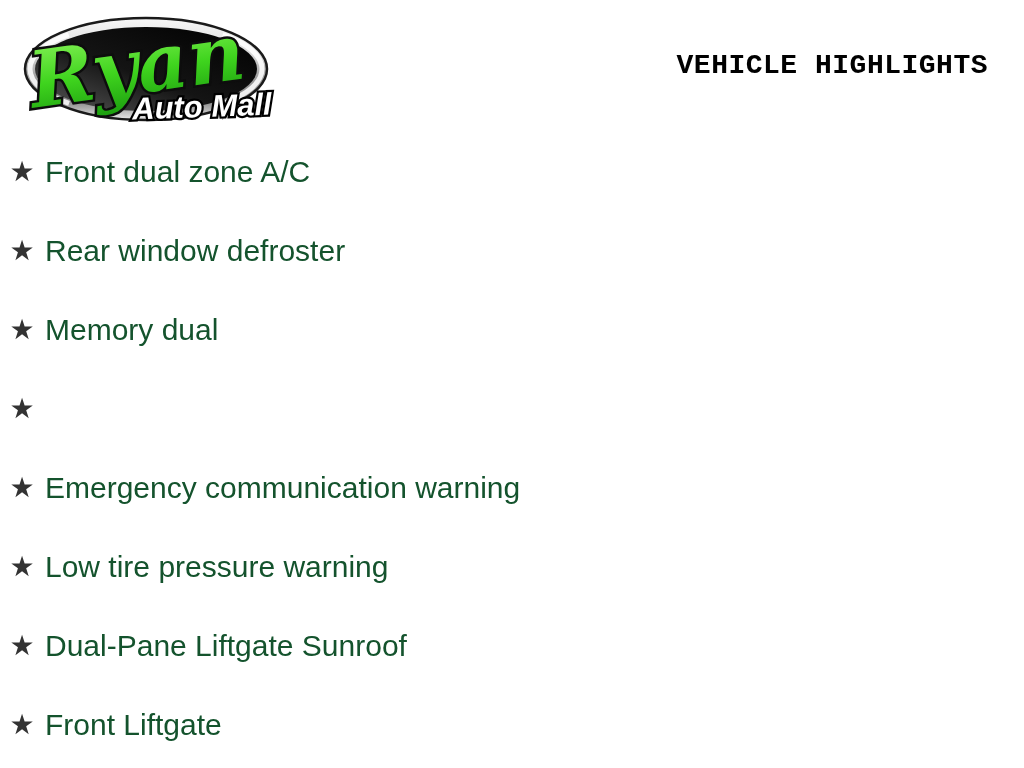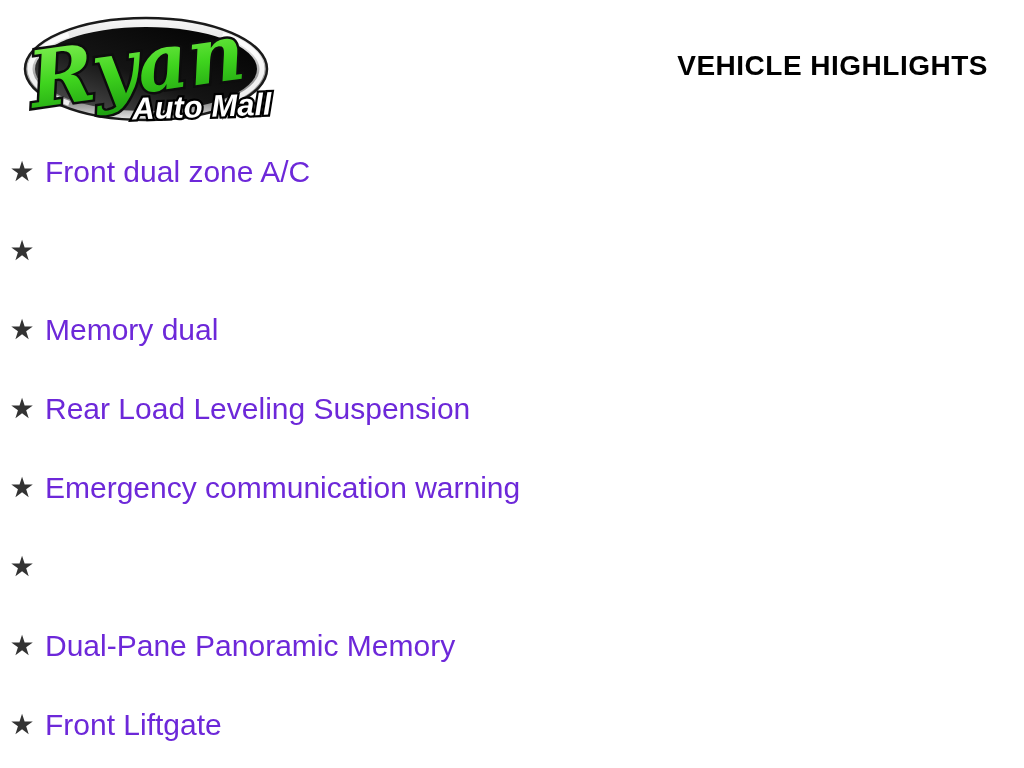--- a/index.html
+++ b/index.html
@@ -26,20 +26,21 @@
   }
   .page-title {
     position: absolute;
     top: 50px;
     right: 36px;
     font-size: 28px;
     font-weight: bold;
     color: #000000;
     letter-spacing: 0.5px;
     white-space: nowrap;
+    font-family: Liberation Mono, monospace;
   }
   ul.highlights {
     position: absolute;
     left: 0;
     top: 132px;
     margin: 0;
     padding: 0;
     list-style: none;
   }
   ul.highlights li {
@@ -52,21 +53,21 @@
     margin-left: 8px;
     text-align: center;
     font-size: 28px;
     line-height: 1;
     color: #333333;
     flex: 0 0 auto;
   }
   .feature-label {
     margin-left: 9px;
     font-size: 30px;
-    color: #6d28d9;
+    color: #14532d;
     white-space: nowrap;
   }
   
   .logo-script {
     font-family: "DejaVu Serif", serif;
     font-style: italic;
     font-weight: bold;
   }
   .logo-sub {
     font-family: "Liberation Sans", sans-serif;
@@ -115,39 +116,40 @@
 
   <div class="page-title">VEHICLE HIGHLIGHTS</div>
 
   <ul class="highlights">
     <li>
       <span class="star">★</span>
       <span class="feature-label">Front dual zone A/C</span>
     </li>
     <li>
       <span class="star">★</span>
+      <span class="feature-label">Rear window defroster</span>
     </li>
     <li>
       <span class="star">★</span>
       <span class="feature-label">Memory dual</span>
     </li>
     <li>
       <span class="star">★</span>
-      <span class="feature-label">Rear Load Leveling Suspension</span>
     </li>
     <li>
       <span class="star">★</span>
       <span class="feature-label">Emergency communication warning</span>
     </li>
     <li>
       <span class="star">★</span>
+      <span class="feature-label">Low tire pressure warning</span>
     </li>
     <li>
       <span class="star">★</span>
-      <span class="feature-label">Dual-Pane Panoramic Memory</span>
+      <span class="feature-label">Dual-Pane Liftgate Sunroof</span>
     </li>
     <li>
       <span class="star">★</span>
       <span class="feature-label">Front Liftgate</span>
     </li>
   </ul>
 
 </div>
 
 </body></html>

